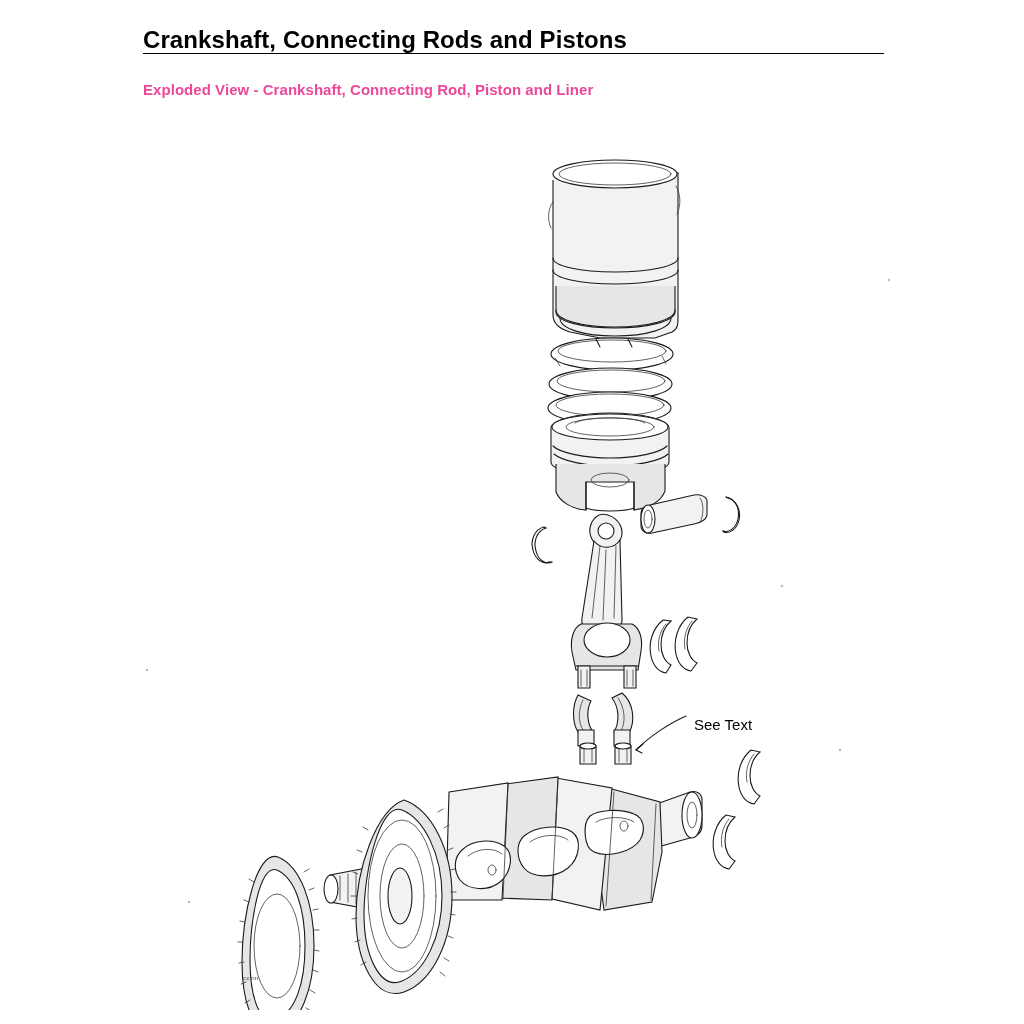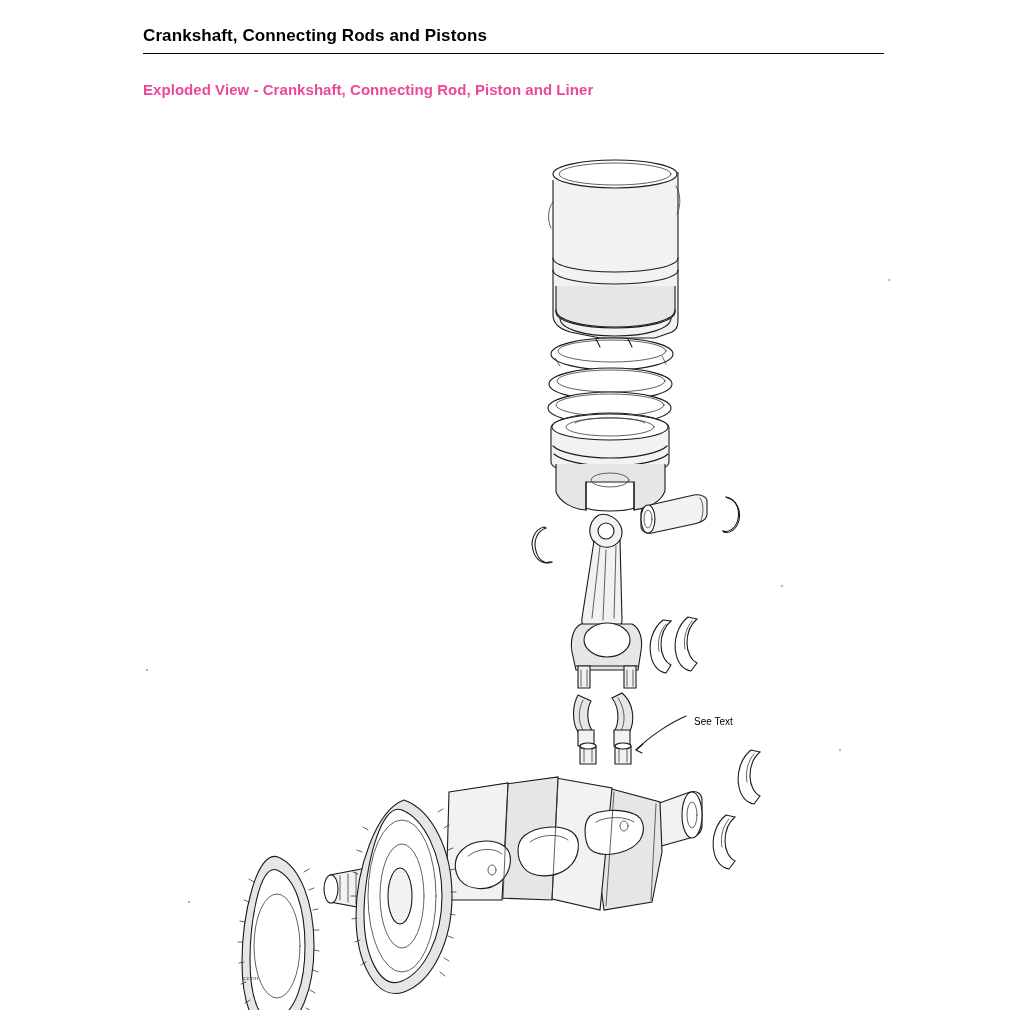--- a/index.html
+++ b/index.html
@@ -17,21 +17,21 @@
   }
   .page {
     position: absolute;
     inset: 0;
     background: #ffffff;
   }
   .page-title {
     position: absolute;
     left: 143px;
     top: 26px;
-    font-size: 17px;
+    font-size: 24px;
     font-weight: bold;
     letter-spacing: 0.1px;
     color: #000;
     white-space: nowrap;
   }
   .title-rule {
     position: absolute;
     left: 143px;
     top: 53px;
     width: 741px;
@@ -52,21 +52,21 @@
     position: absolute;
     left: 0;
     top: 110px;
     width: 1024px;
     height: 900px;
   }
   .callout-label {
     position: absolute;
     left: 694px;
     top: 716px;
-    font-size: 10px;
+    font-size: 15px;
     color: #000;
     white-space: nowrap;
   }
   .figure-code {
     position: absolute;
     left: 243px;
     top: 975px;
     font-size: 6px;
     color: #444;
     letter-spacing: 0.4px;

